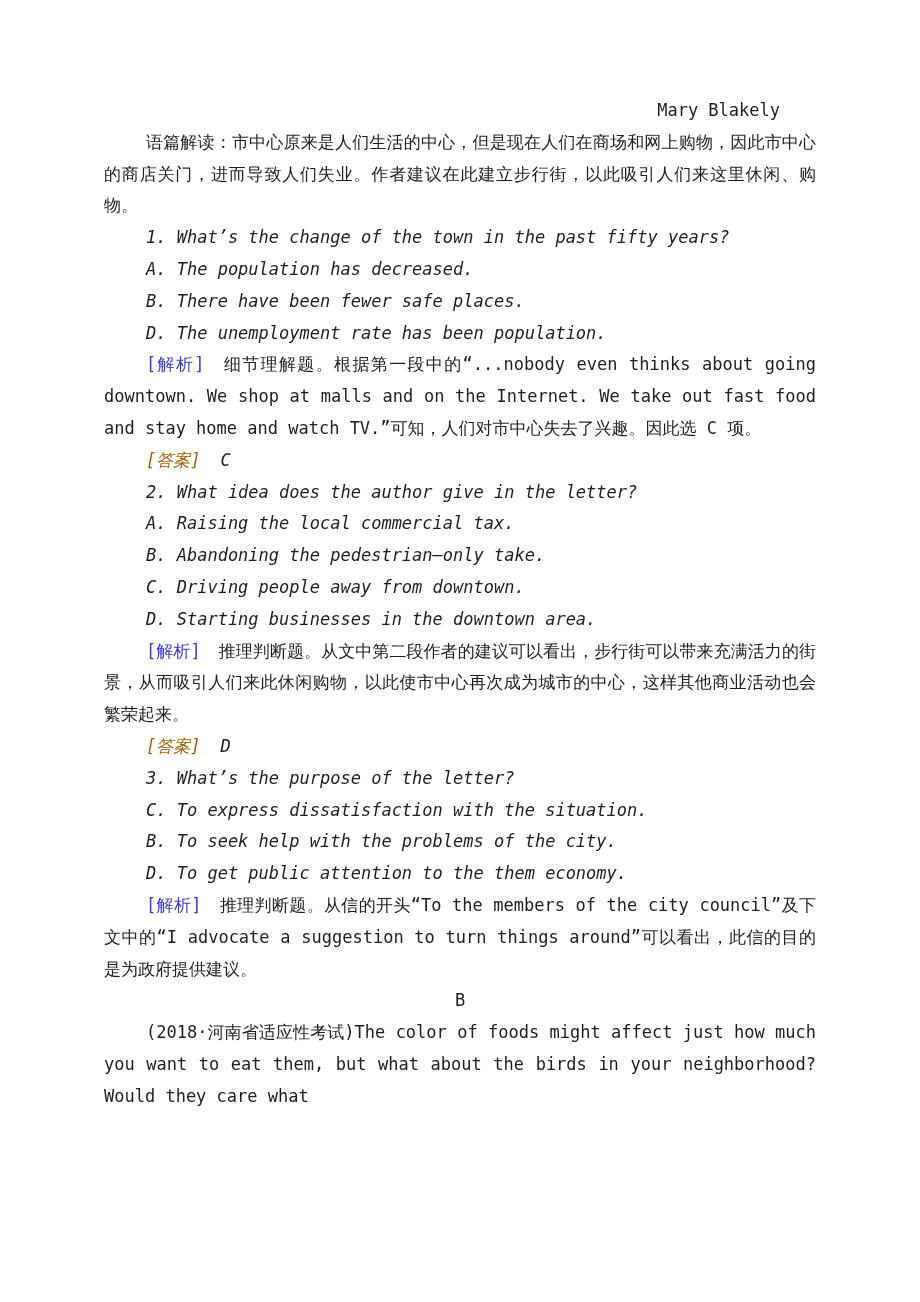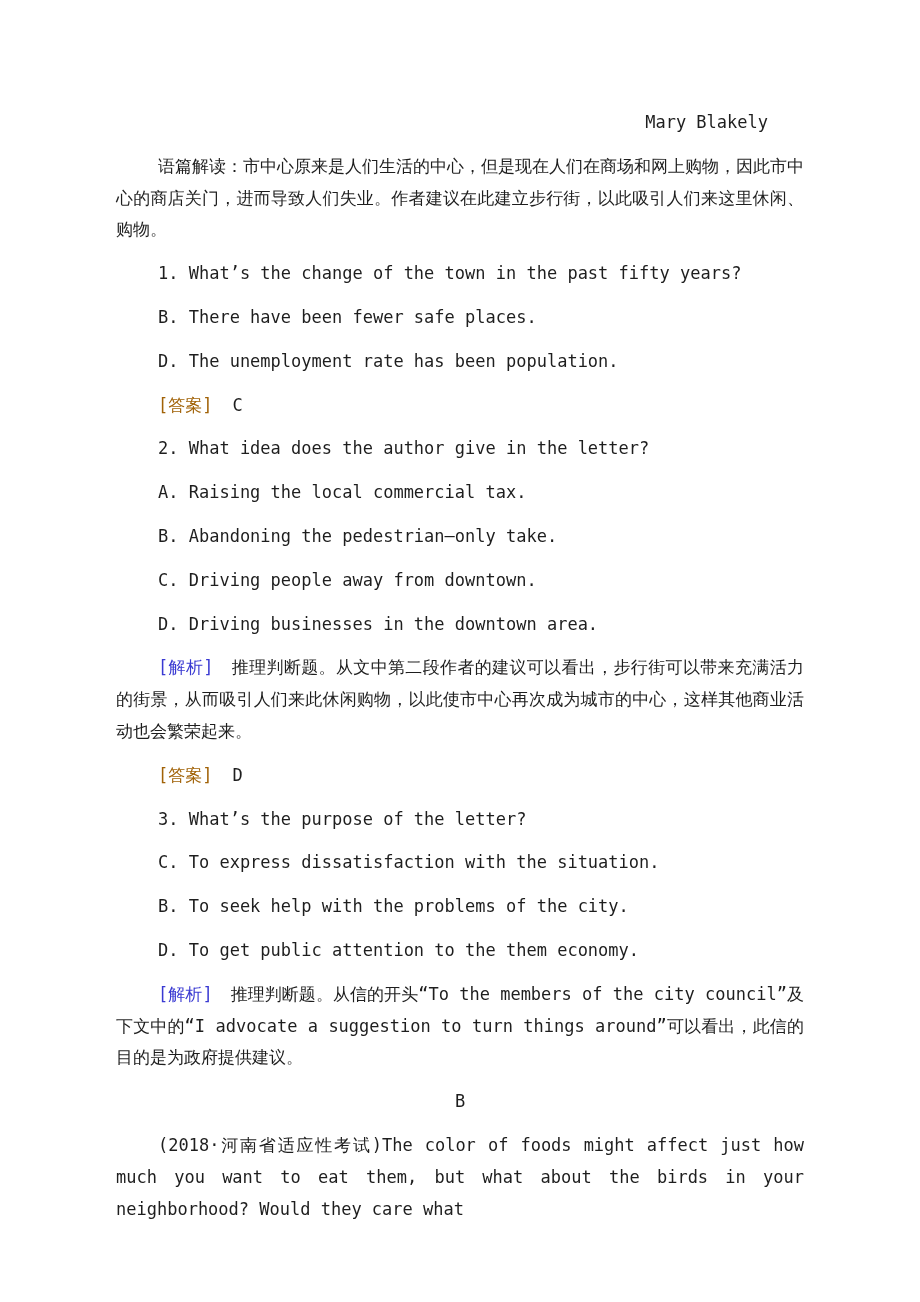--- a/index.html
+++ b/index.html
@@ -12,27 +12,28 @@
     width: 920px;
     min-height: 1302px;
     box-sizing: border-box;
     background: #ffffff;
     color: #1e1e1e;
     padding: 95px 104px 60px 104px;
     font-family: "DejaVu Sans Mono", "DejaVu Sans", monospace;
     font-size: 17px;
     line-height: 31.8px;
   }
-  p { margin: 12px; padding: 0; }
+  p { margin: 0; padding: 0; }
   .para {
     text-align: justify;
     text-indent: 42px;
   }
   .line {
     text-indent: 42px;
+    font-style: italic;
   }
   .signature {
     text-align: right;
     text-indent: 0;
     padding-right: 36px;
   }
   .center {
     text-align: center;
     text-indent: 0;
   }
@@ -47,31 +48,33 @@
 <body>
 
 <div class="page">
 
   <p class="signature">Mary Blakely</p>
 
   <p class="para"><span>语篇解读：</span><span>市中心原来是人们生活的中心，但是现在人们在商场和网上购物，因此市中心的商店关门，进而导致人们失业。作者建议在此建立步行街，以此吸引人们来这里休闲、购物。</span></p>
 
   <div>
     <p class="line">1. What’s the change of the town in the past fifty years?</p>
+    <p class="line">A. The population has decreased.</p>
     <p class="line">B. There have been fewer safe places.</p>
     <p class="line">D. The unemployment rate has been population.</p>
+    <p class="para"><span class="lbl lbl-blue">[解析]</span><span>细节理解题。根据第一段中的“...nobody even thinks about going downtown. We shop at malls and on the Internet. We take out fast food and stay home and watch TV.”可知，人们对市中心失去了兴趣。因此选 C 项。</span></p>
     <p class="line"><span class="lbl lbl-red">[答案]</span><span class="answer-letter">C</span></p>
   </div>
 
   <div>
     <p class="line">2. What idea does the author give in the letter?</p>
     <p class="line">A. Raising the local commercial tax.</p>
     <p class="line">B. Abandoning the pedestrian—only take.</p>
     <p class="line">C. Driving people away from downtown.</p>
-    <p class="line">D. Driving businesses in the downtown area.</p>
+    <p class="line">D. Starting businesses in the downtown area.</p>
     <p class="para"><span class="lbl lbl-blue">[解析]</span><span>推理判断题。从文中第二段作者的建议可以看出，步行街可以带来充满活力的街景，从而吸引人们来此休闲购物，以此使市中心再次成为城市的中心，这样其他商业活动也会繁荣起来。</span></p>
     <p class="line"><span class="lbl lbl-red">[答案]</span><span class="answer-letter">D</span></p>
   </div>
 
   <div>
     <p class="line">3. What’s the purpose of the letter?</p>
     <p class="line">C. To express dissatisfaction with the situation.</p>
     <p class="line">B. To seek help with the problems of the city.</p>
     <p class="line">D. To get public attention to the them economy.</p>
     <p class="para"><span class="lbl lbl-blue">[解析]</span><span>推理判断题。从信的开头“To the members of the city council”及下文中的“I advocate a suggestion to turn things around”可以看出，此信的目的是为政府提供建议。</span></p>

